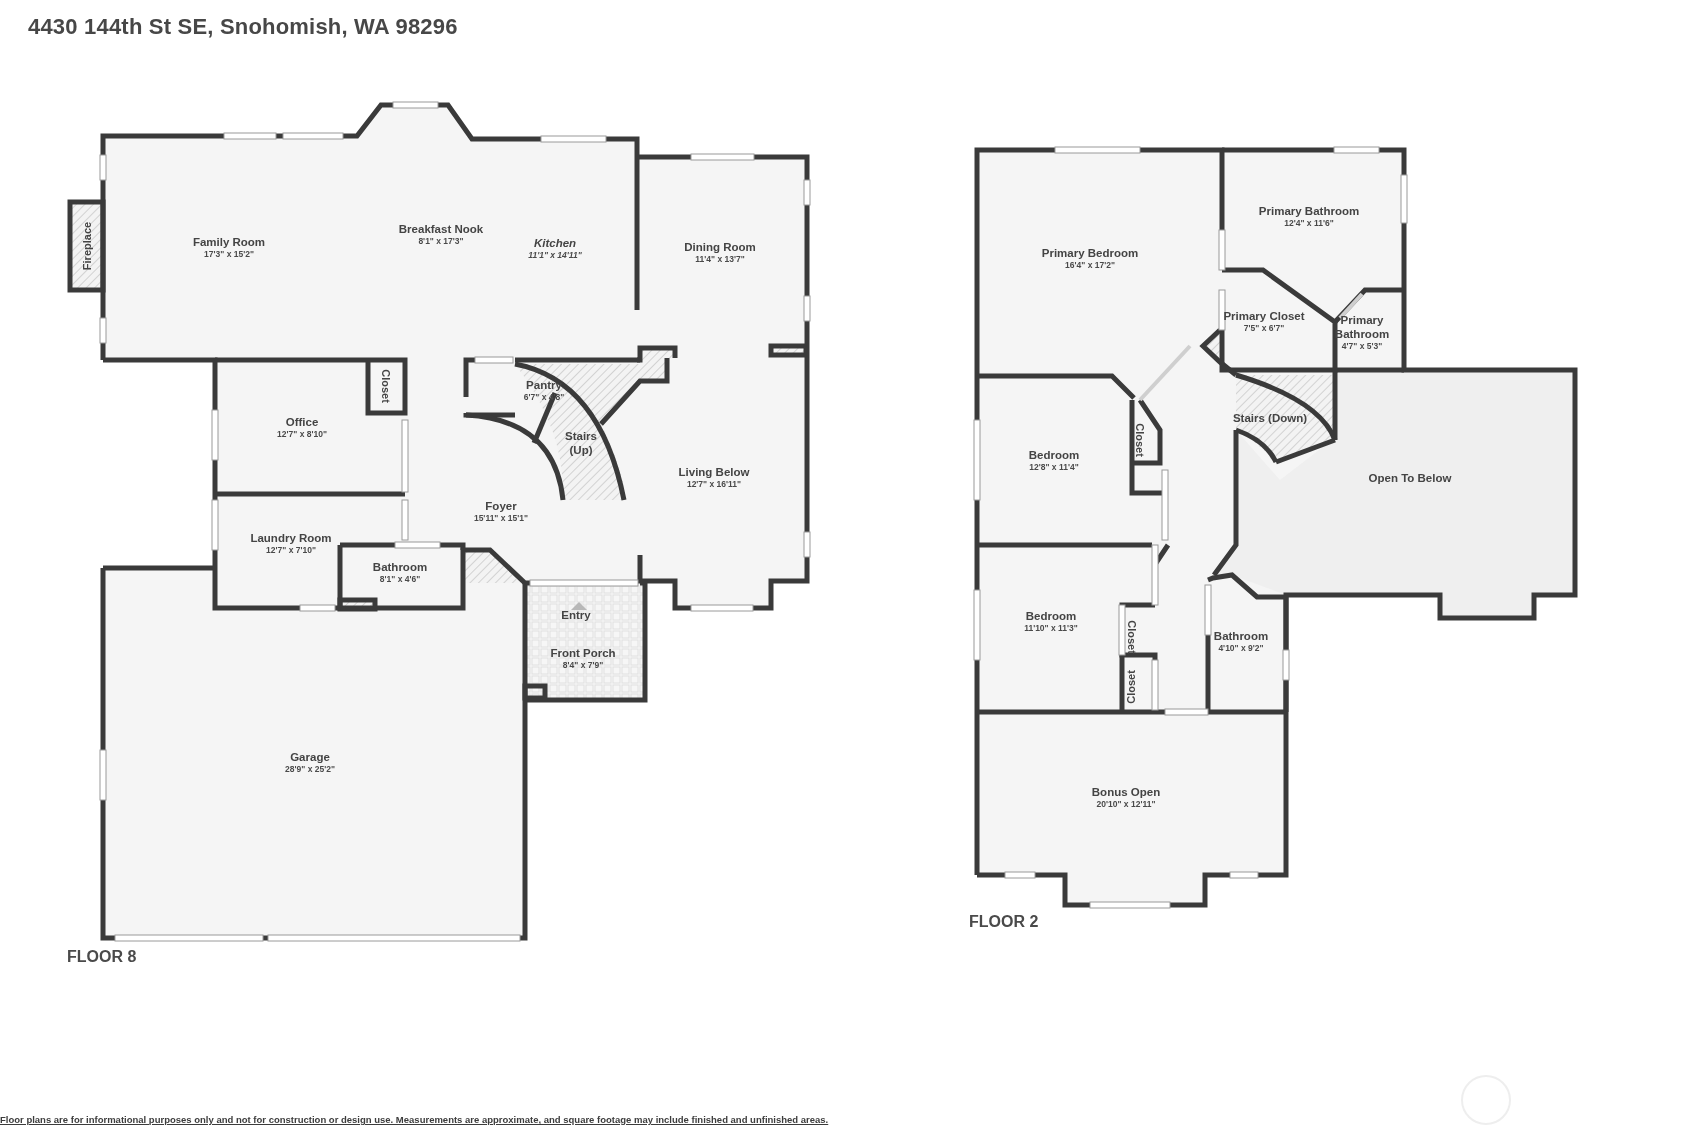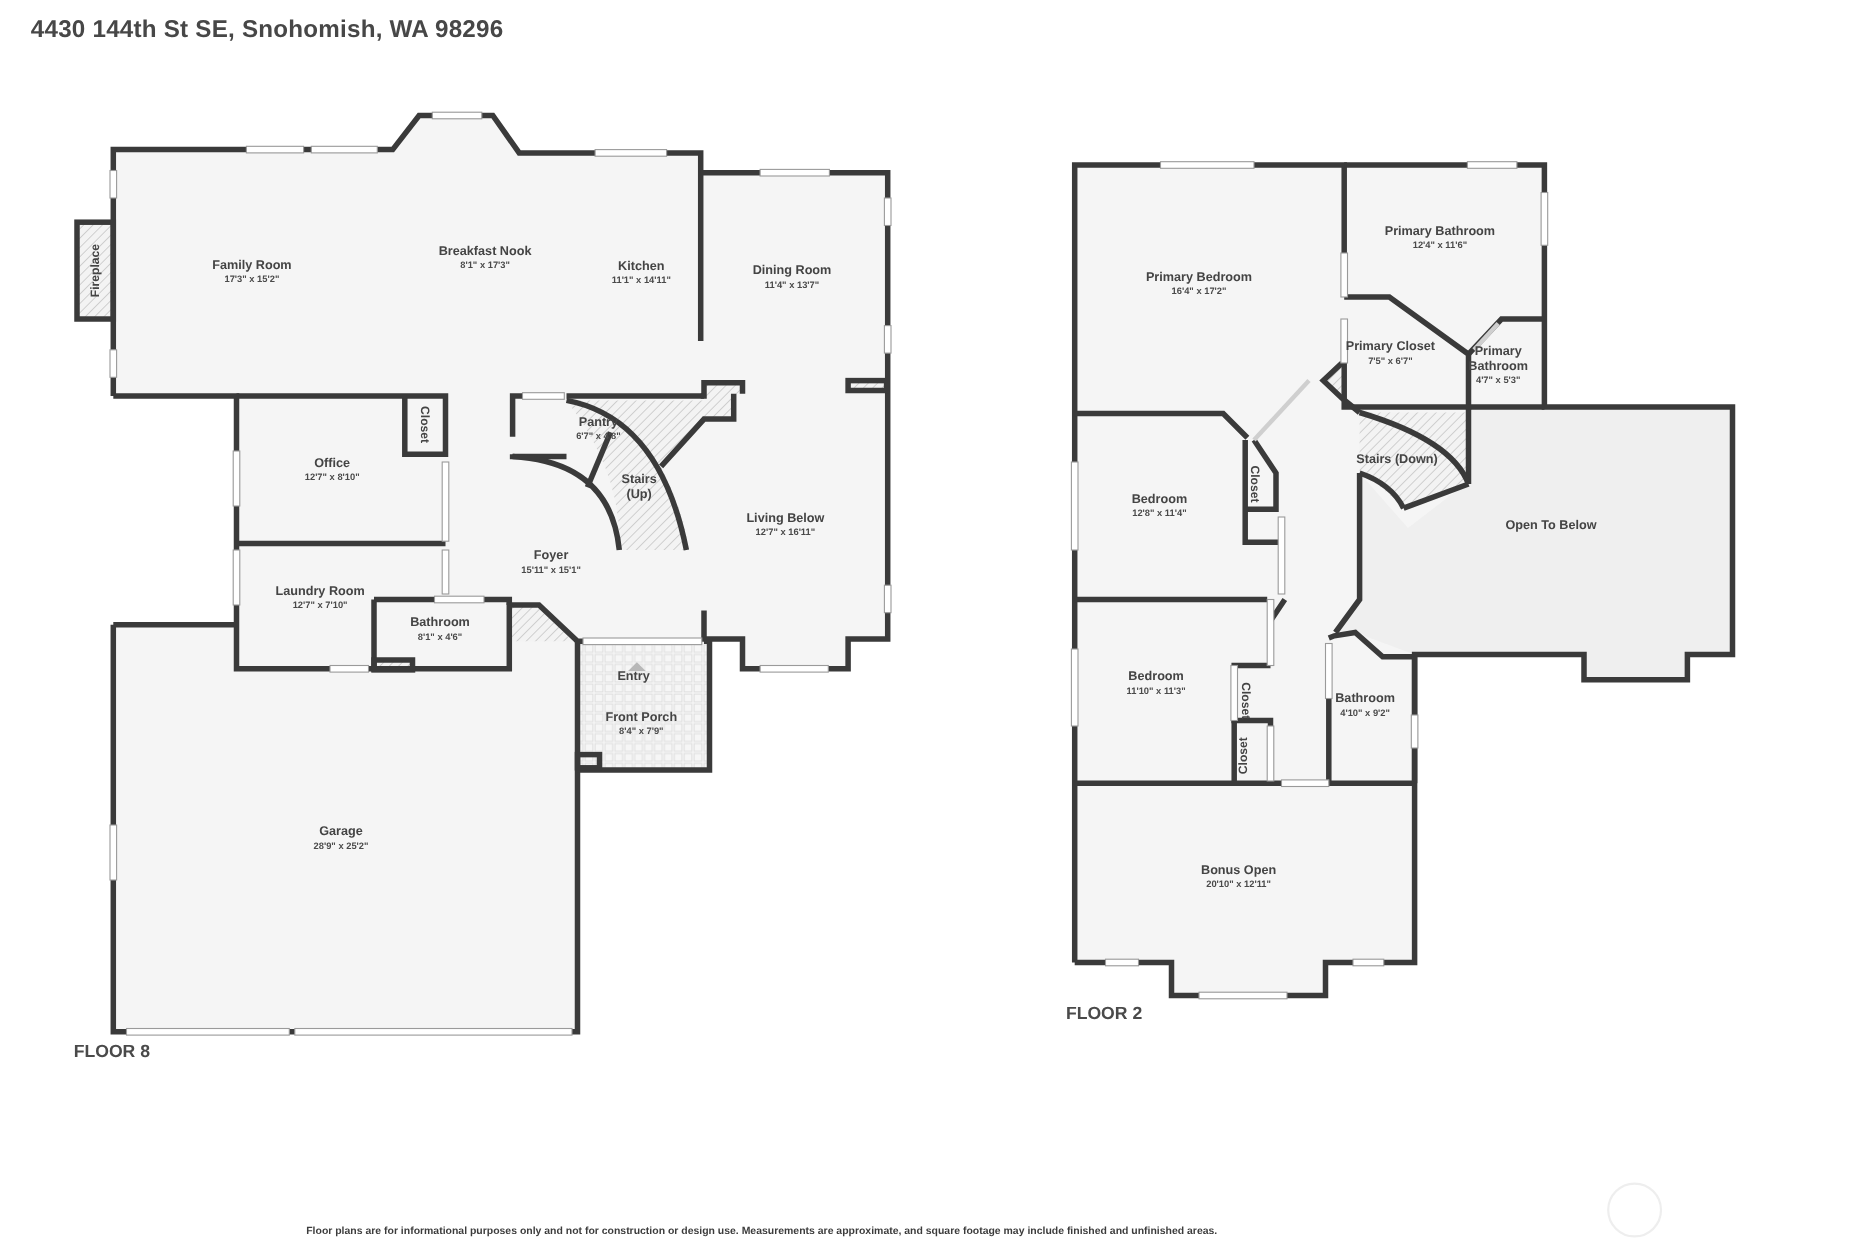--- a/index.html
+++ b/index.html
@@ -6,21 +6,21 @@
   body { width:1697px; height:1131px; position:relative; overflow:hidden; font-family:"Liberation Sans", "DejaVu Sans", sans-serif; color:#3f3f3f; }
   .title { position:absolute; left:28px; top:14px; font-size:22px; font-weight:bold; color:#474747; letter-spacing:0.2px; }
   svg.plan { position:absolute; left:0; top:0; }
   .lbl { position:absolute; transform:translate(-50%, -50%); text-align:center; white-space:nowrap; pointer-events:none; }
   .lbl .n { font-size:11.5px; font-weight:bold; color:#444; display:block; line-height:14px; }
   .lbl .d { font-size:8.5px; font-weight:bold; color:#4a4a4a; display:block; line-height:11px; }
   .vert { position:absolute; font-size:11px; font-weight:bold; color:#444; white-space:nowrap; }
   .rot-ccw { transform:translate(-50%,-50%) rotate(-90deg); }
   .rot-cw { transform:translate(-50%,-50%) rotate(90deg); }
   .floor { position:absolute; font-size:16px; font-weight:bold; color:#4a4a4a; }
-  .disclaimer { position:absolute; left:0; width:1385px; top:1114px; text-align:center; font-size:9.5px; font-weight:bold; color:#3c3c3c; }
+  .disclaimer { position:absolute; left:0; width:1385px; top:1114px; font-size:9.5px; font-weight:bold; color:#3c3c3c;text-decoration:underline; }
   .compass { position:absolute; left:1461px; top:1075px; width:46px; height:46px; border:2px solid #eeeeee; border-radius:50%; }
 </style>
 </head>
 <body>
 
 <div class="title">4430 144th St SE, Snohomish, WA 98296</div>
 
 <svg class="plan" width="1697" height="1131" viewBox="0 0 1697 1131">
   <defs>
     <pattern id="hatch" patternUnits="userSpaceOnUse" width="6" height="6" patternTransform="rotate(45)">
@@ -169,21 +169,21 @@
 <div class="vert rot-cw" style="left:386px; top:386px;">Closet</div>
 
 <div class="lbl" style="left:229px; top:247px;">
     <span class="n">Family Room</span>
     <span class="d">17'3" x 15'2"</span>
   </div>
 <div class="lbl" style="left:413px; top:234px;margin-left:28px;">
     <span class="n">Breakfast Nook</span>
     <span class="d">8'1" x 17'3"</span>
   </div>
-<div class="lbl" style="left:583px; top:248px;">
+<div class="lbl" style="left:555px; top:248px;font-style:italic;">
     <span class="n">Kitchen</span>
     <span class="d">11'1" x 14'11"</span>
   </div>
 <div class="lbl" style="left:720px; top:252px;">
     <span class="n">Dining Room</span>
     <span class="d">11'4" x 13'7"</span>
   </div>
 <div class="lbl" style="left:302px; top:427px;">
     <span class="n">Office</span>
     <span class="d">12'7" x 8'10"</span>

